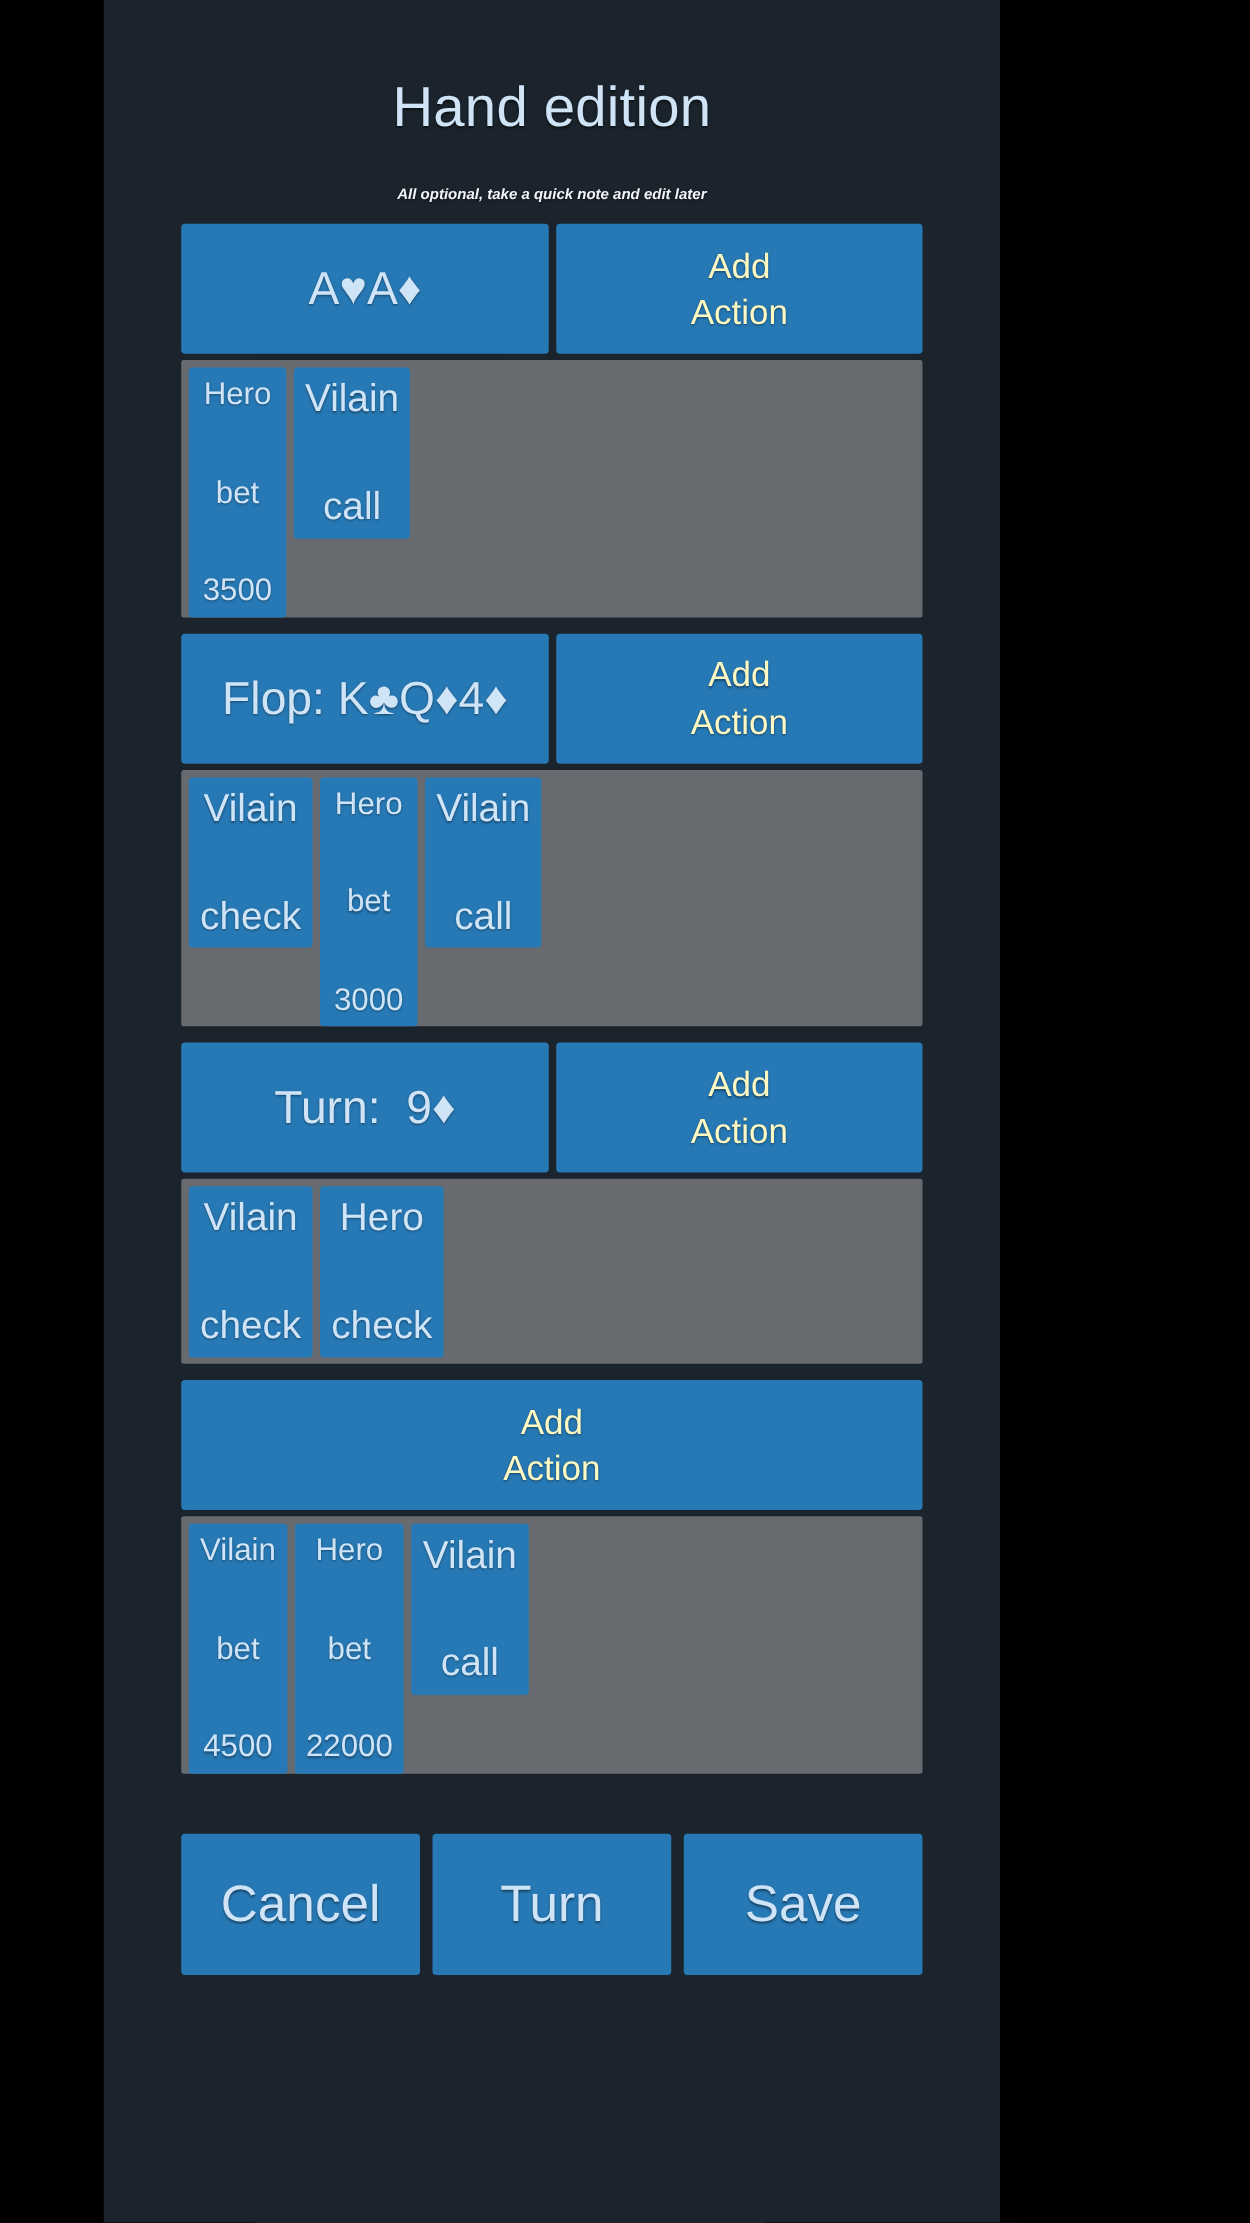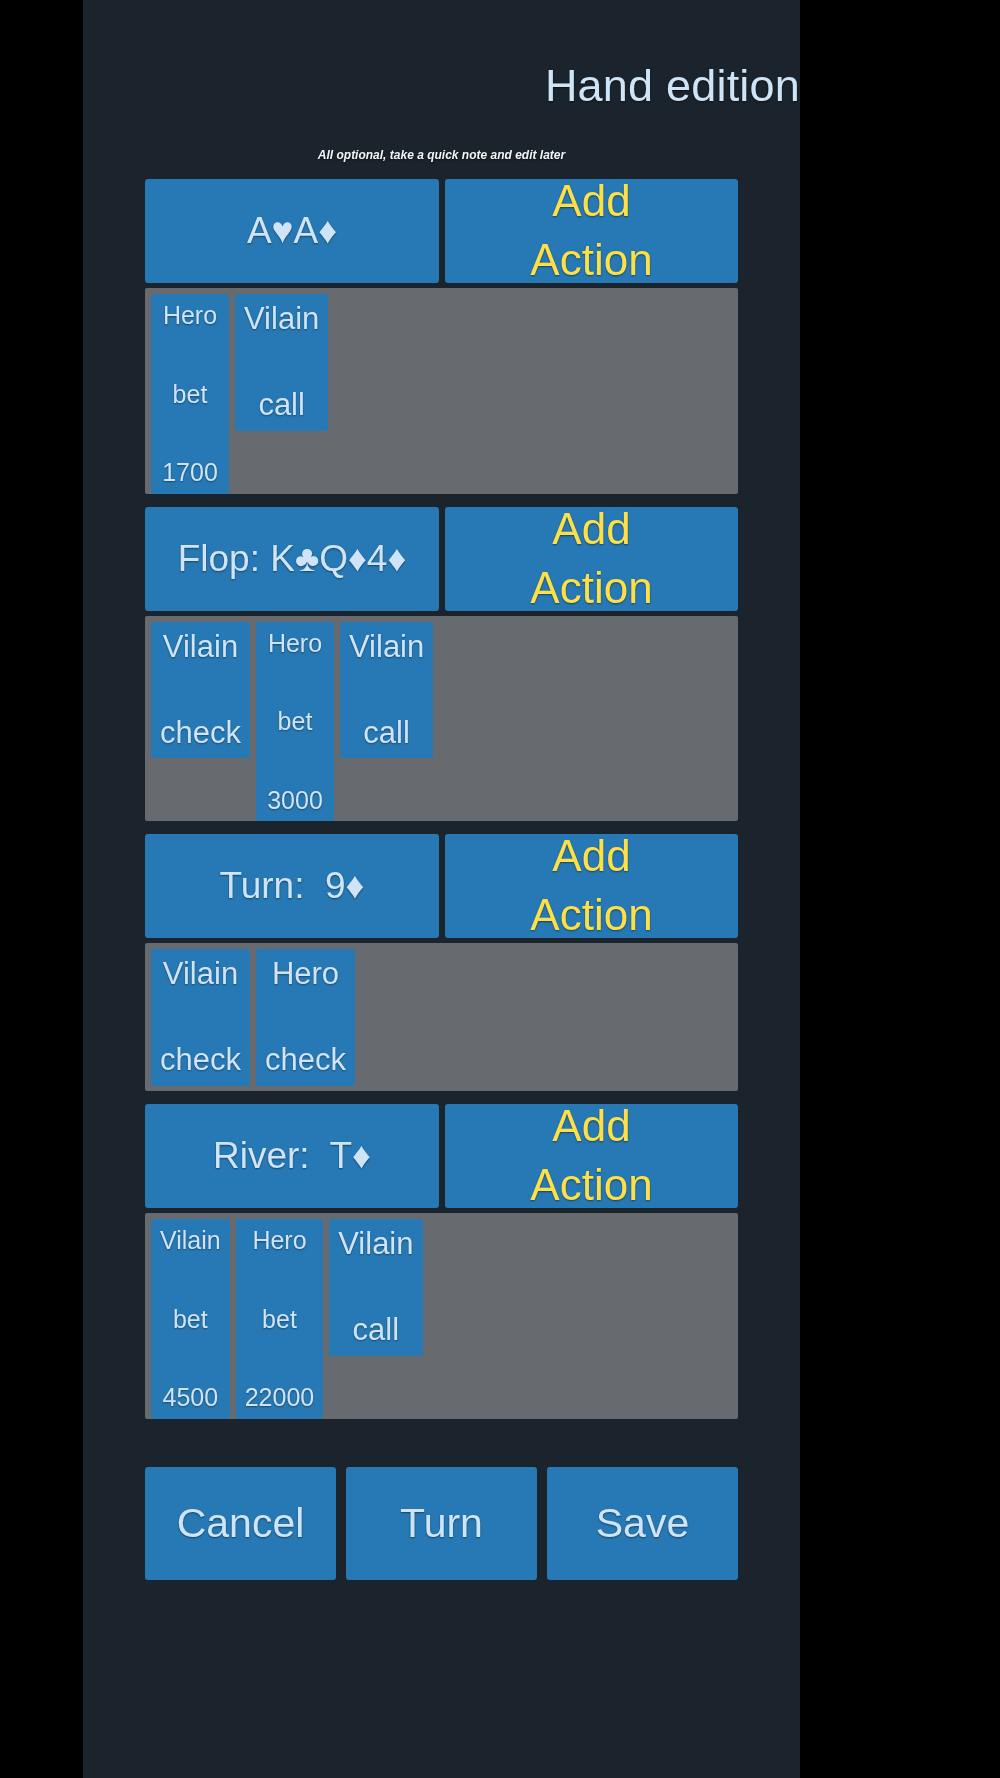--- a/index.html
+++ b/index.html
@@ -12,21 +12,21 @@
   }
   #app {
     position: absolute;
     left: 83px;
     top: 0;
     width: 717px;
     height: 1778px;
     background: #1b242c;
   }
   .title {
-    text-align: right;
+    text-align: center;
     color: #cfe4f7;
     font-size: 45px;
     font-weight: 400;
     letter-spacing: 0.2px;
     padding-top: 60px;
     text-shadow: 0 1px 2px rgba(0,0,0,0.55);
   }
   .subtitle {
     text-align: center;
     color: #f2f6fa;
@@ -59,22 +59,22 @@
     white-space: pre;
   }
   .add-action {
     flex: 1 1 auto;
     background: #2779b5;
     border-radius: 3px;
     display: flex;
     flex-direction: column;
     align-items: center;
     justify-content: center;
-    color: #fde047;
-    font-size: 44px;
+    color: #fef9c3;
+    font-size: 28px;
     line-height: 1.33;
     text-shadow: 0 1px 2px rgba(0,0,0,0.45);
   }
   .actions-row {
     background: #676b70;
     border-radius: 2px;
     min-height: 148px;
     padding: 6px 0 0 6px;
     display: flex;
     align-items: flex-start;
@@ -134,21 +134,21 @@
           <div class="street-label">A♥A♦</div>
           <div class="add-action">
             <span>Add</span>
             <span>Action</span>
           </div>
         </div>
         <div class="actions-row">
           <div class="chip lines-3">
             <span>Hero</span>
             <span>bet</span>
-            <span>1700</span>
+            <span>3500</span>
           </div>
           <div class="chip lines-2">
             <span>Vilain</span>
             <span>call</span>
           </div>
         </div>
       </div>
       <div class="street">
         <div class="street-header">
           <div class="street-label">Flop: K♣Q♦4♦</div>
@@ -187,21 +187,20 @@
             <span>check</span>
           </div>
           <div class="chip lines-2">
             <span>Hero</span>
             <span>check</span>
           </div>
         </div>
       </div>
       <div class="street">
         <div class="street-header">
-          <div class="street-label">River:  T♦</div>
           <div class="add-action">
             <span>Add</span>
             <span>Action</span>
           </div>
         </div>
         <div class="actions-row">
           <div class="chip lines-3">
             <span>Vilain</span>
             <span>bet</span>
             <span>4500</span>

